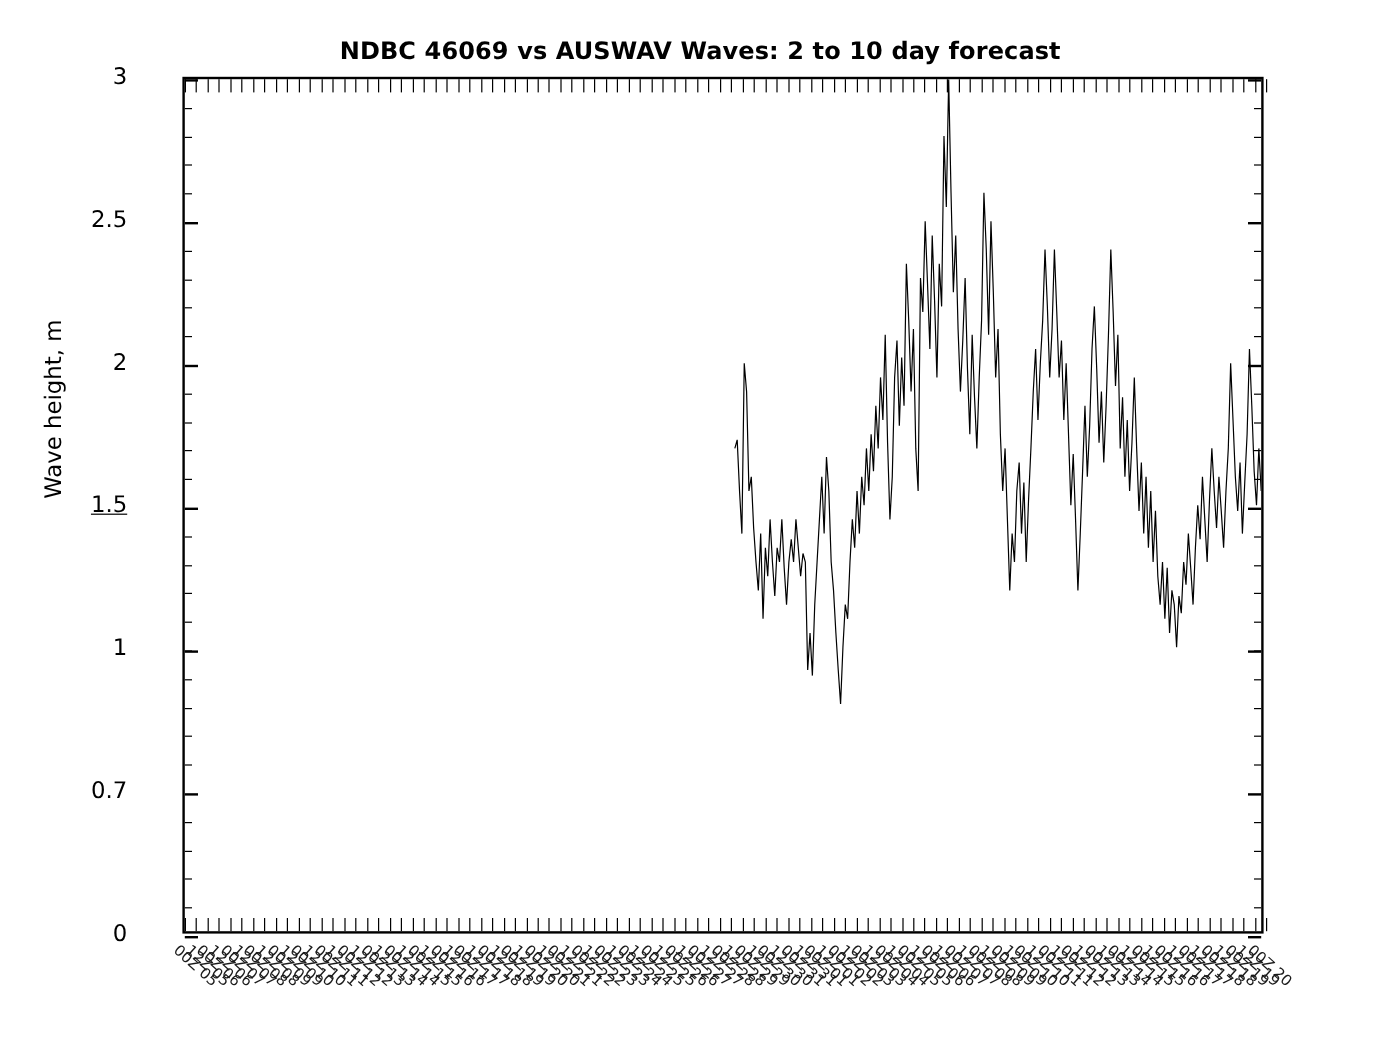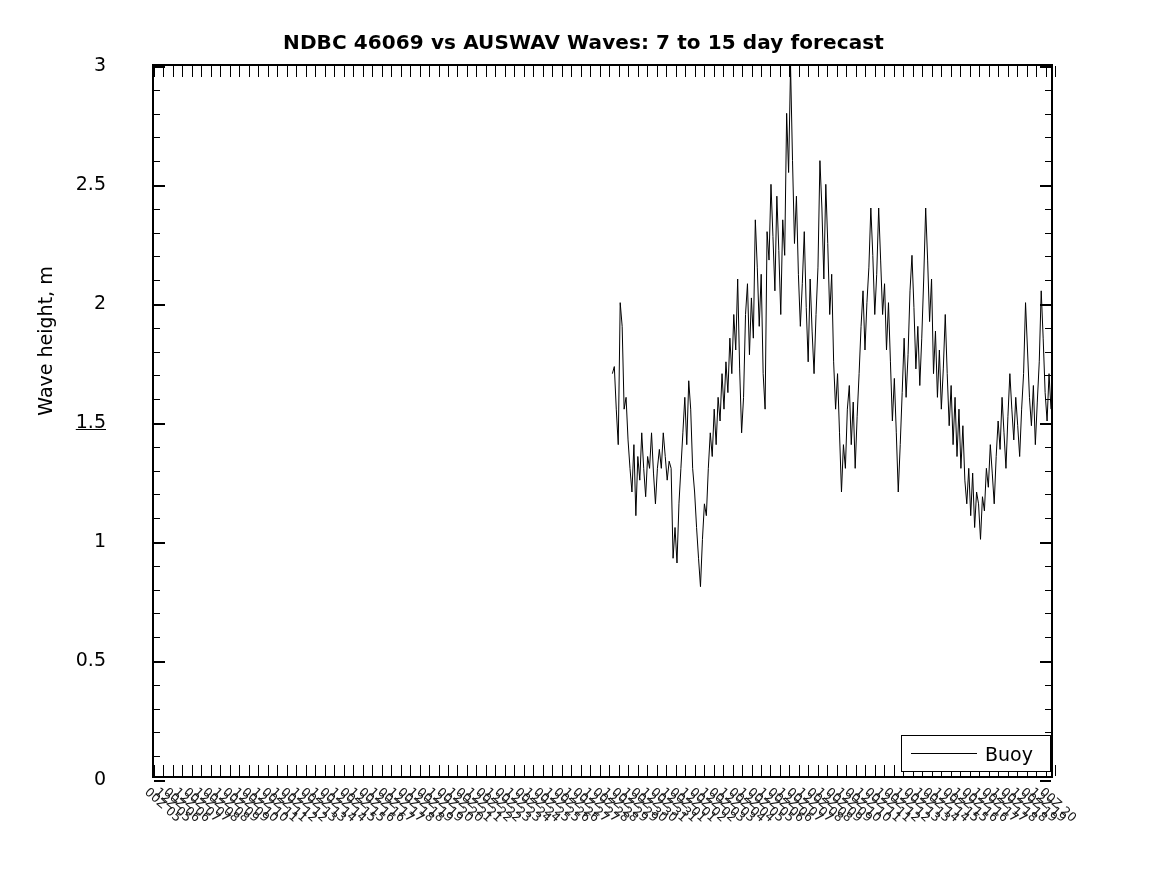--- a/index.html
+++ b/index.html
@@ -58,25 +58,25 @@
   #legend-line{width:66px;height:0;border-top:1.7px solid #000;flex:0 0 auto;}
   #legend-label{font-size:19px;color:#000;font-family:"DejaVu Sans",sans-serif;}
 
   #series-svg{position:absolute;left:0;top:0;width:100%;height:100%;}
 </style>
 </head>
 <body>
 
 <div id="root">
 
-  <div id="chart-title">NDBC 46069 vs AUSWAV Waves: 7 to 15 day forecast</div>
+  <div id="chart-title">NDBC 46069 vs AUSWAV Waves: 2 to 10 day forecast</div>
 
   <div id="ytick-label-layer">
       <div class="ytick-label" style="top: 778px;">0</div>
-      <div class="ytick-label" style="top: 659px;">0.5</div>
+      <div class="ytick-label" style="top: 659px;">0.7</div>
       <div class="ytick-label" style="top: 540px;">1</div>
       <div class="ytick-label" style="top: 421px; text-decoration: underline;">1.5</div>
       <div class="ytick-label" style="top: 302px;">2</div>
       <div class="ytick-label" style="top: 183px;">2.5</div>
       <div class="ytick-label" style="top: 64px;">3</div>
     </div>
 
   <div id="ylabel">Wave height, m</div>
 
   <div id="plot-area">
@@ -339,24 +339,20 @@
         <div class="xtick " style="left: 872.547px;"></div>
         <div class="xtick t" style="left: 872.547px;"></div>
         <div class="xtick " style="left: 882.032px;"></div>
         <div class="xtick t" style="left: 882.032px;"></div>
         <div class="xtick " style="left: 891.516px;"></div>
         <div class="xtick t" style="left: 891.516px;"></div>
         <div class="xtick " style="left: 901px;"></div>
         <div class="xtick t" style="left: 901px;"></div>
       </div>
 
-    <div id="legend">
-      <span id="legend-line"></span>
-      <span id="legend-label">Buoy</span>
-    </div>
   </div>
 
   <div id="xtick-labels">
       <div class="xlab" style="left: 0px;">00Z 05</div>
       <div class="xlab" style="left: 9.72826px;">12Z 05</div>
       <div class="xlab" style="left: 19.4565px;">00Z 06</div>
       <div class="xlab" style="left: 29.1848px;">12Z 06</div>
       <div class="xlab" style="left: 38.913px;">00Z 07</div>
       <div class="xlab" style="left: 48.6413px;">12Z 07</div>
       <div class="xlab" style="left: 58.3696px;">00Z 08</div>

